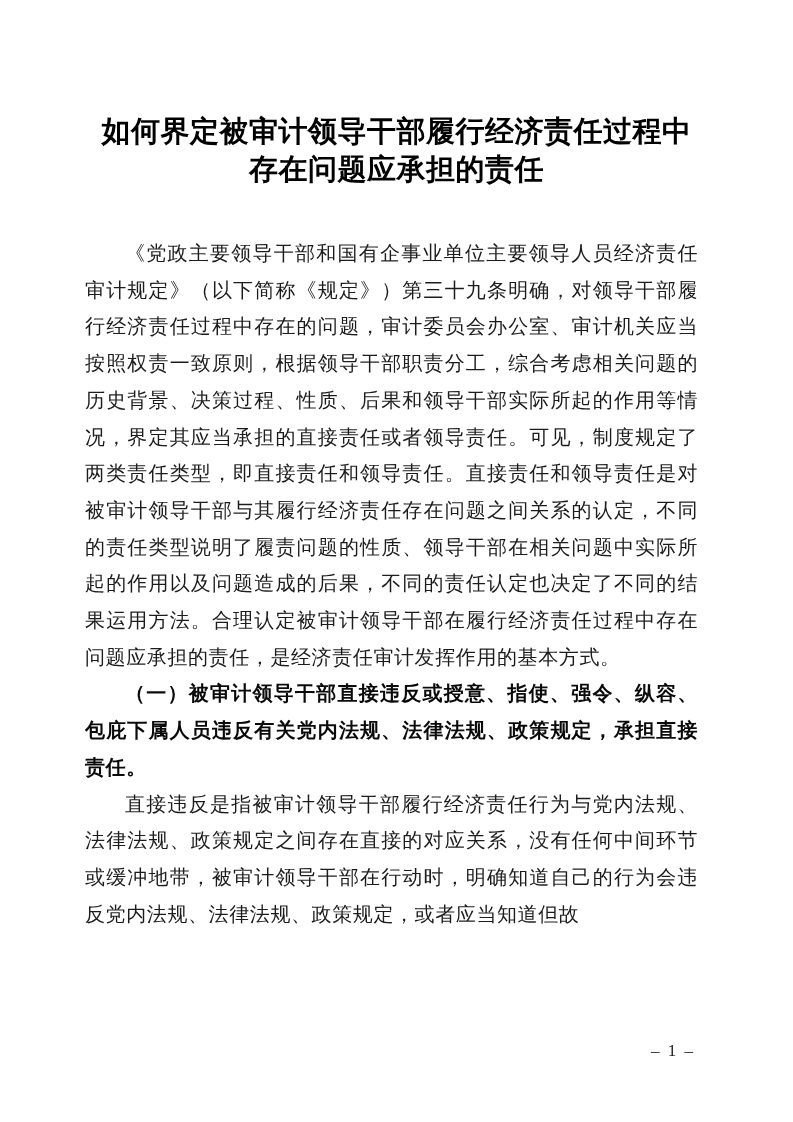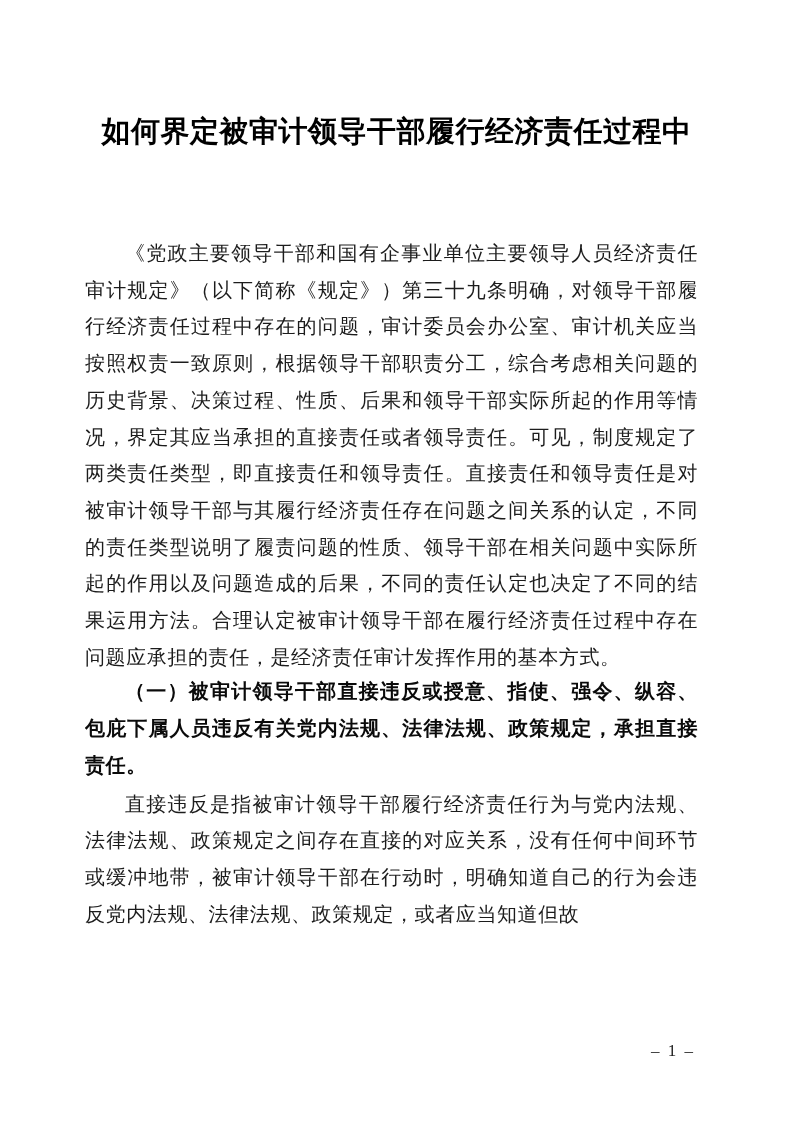--- a/index.html
+++ b/index.html
@@ -46,21 +46,21 @@
     color: #1c1c1c;
     letter-spacing: 0.6px;
   }
 
   .doc-body p {
     margin: 0;
     text-indent: 2em;
   }
 
   .para-bold-heading {
-    font-family: Liberation Mono, monospace;
+    font-family: Liberation Sans, sans-serif;
     font-weight: bold;
     color: #0a0a0a;
   }
 
   .page-number {
     position: absolute;
     top: 1040px;
     left: 632px;
     width: 82px;
     text-align: center;
@@ -71,20 +71,21 @@
     letter-spacing: 2px;
   }
 </style>
 </head>
 <body>
 
 <div class="page">
 
   <h1 class="doc-title">
     <span style="display:block">如何界定被审计领导干部履行经济责任过程中</span>
+    <span style="display:block">存在问题应承担的责任</span>
   </h1>
 
   <div class="doc-body">
     <p>《党政主要领导干部和国有企事业单位主要领导人员经济责任审计规定》（以下简称《规定》）第三十九条明确，对领导干部履行经济责任过程中存在的问题，审计委员会办公室、审计机关应当按照权责一致原则，根据领导干部职责分工，综合考虑相关问题的历史背景、决策过程、性质、后果和领导干部实际所起的作用等情况，界定其应当承担的直接责任或者领导责任。可见，制度规定了两类责任类型，即直接责任和领导责任。直接责任和领导责任是对被审计领导干部与其履行经济责任存在问题之间关系的认定，不同的责任类型说明了履责问题的性质、领导干部在相关问题中实际所起的作用以及问题造成的后果，不同的责任认定也决定了不同的结果运用方法。合理认定被审计领导干部在履行经济责任过程中存在问题应承担的责任，是经济责任审计发挥作用的基本方式。</p>
     <p class="para-bold-heading">（一）被审计领导干部直接违反或授意、指使、强令、纵容、包庇下属人员违反有关党内法规、法律法规、政策规定，承担直接责任。</p>
     <p>直接违反是指被审计领导干部履行经济责任行为与党内法规、法律法规、政策规定之间存在直接的对应关系，没有任何中间环节或缓冲地带，被审计领导干部在行动时，明确知道自己的行为会违反党内法规、法律法规、政策规定，或者应当知道但故</p>
   </div>
 
   <div class="page-number">– 1 –</div>
 

